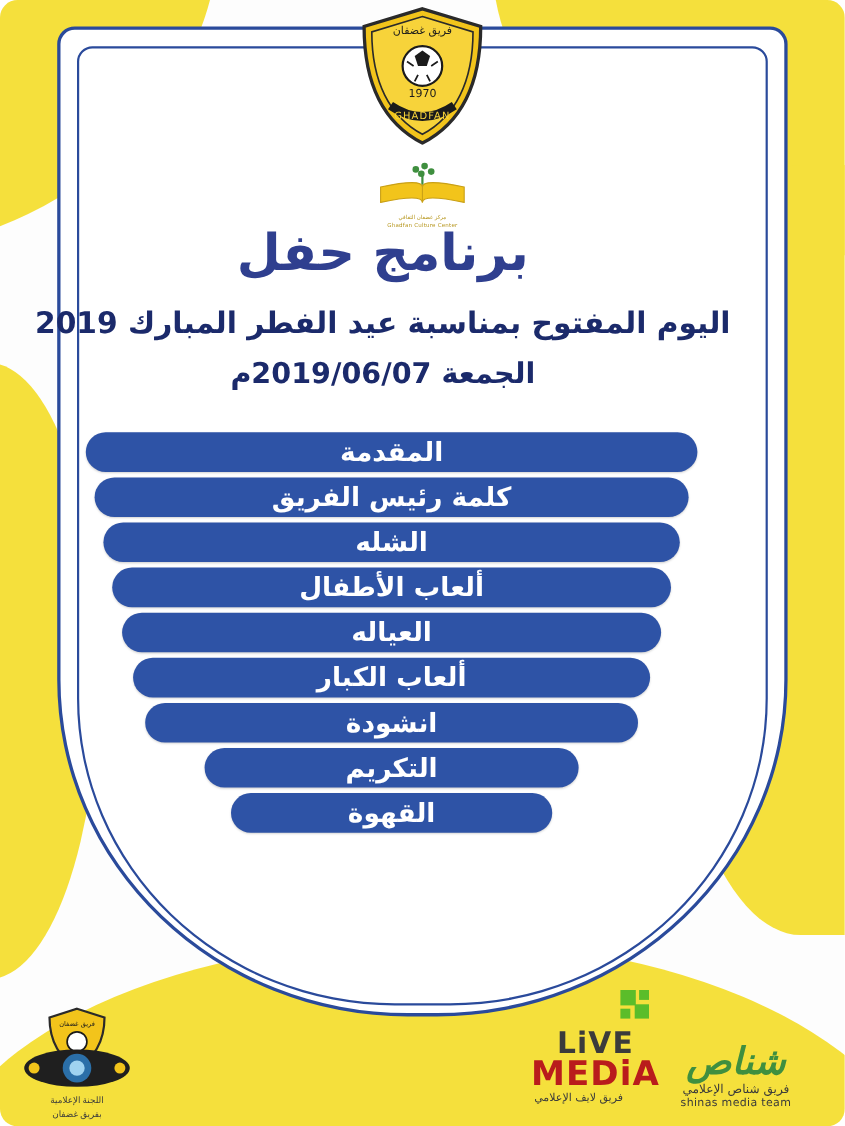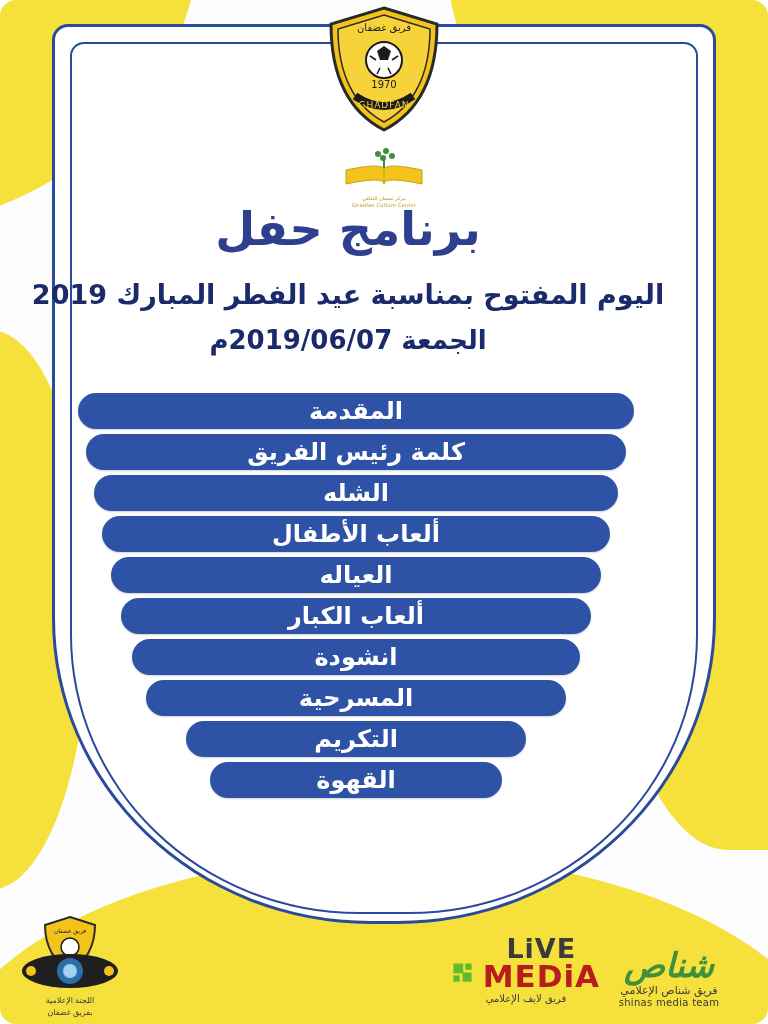--- a/index.html
+++ b/index.html
@@ -332,24 +332,20 @@
       </div>
       <div class="prog-row">
         <div class="prog-bar" style="width: 470px;"></div>
         <div class="prog-label">ألعاب الكبار</div>
       </div>
       <div class="prog-row">
         <div class="prog-bar" style="width: 448px;"></div>
         <div class="prog-label">انشودة</div>
       </div>
       <div class="prog-row">
-        <div class="prog-bar" style="width: 420px;"></div>
-        <div class="prog-label">المسرحية</div>
-      </div>
-      <div class="prog-row">
         <div class="prog-bar" style="width: 340px;"></div>
         <div class="prog-label">التكريم</div>
       </div>
       <div class="prog-row">
         <div class="prog-bar" style="width: 292px;"></div>
         <div class="prog-label">القهوة</div>
       </div>
     </div>
 
   <div class="footer-logo logo-media-committee">
@@ -361,21 +357,21 @@
       <circle cx="55" cy="58" r="13" fill="#2b6fa8"></circle>
       <circle cx="55" cy="58" r="7" fill="#9fd3f0"></circle>
       <circle cx="16" cy="58" r="5" fill="#f2c41b"></circle>
       <circle cx="94" cy="58" r="5" fill="#f2c41b"></circle>
     </svg>
     <div class="mc-caption">اللجنة الإعلامية</div>
     <div class="mc-caption">بفريق غضفان</div>
   </div>
 
   <div class="footer-logo logo-live-media">
-    <div style="display:flex; align-items:flex-end; justify-content:center; gap:4px;">
+    <div style="display:flex; align-items:flex-end; justify-content:center; gap:4px;flex-direction:column;">
       <svg viewBox="0 0 38 34" width="38" height="34" aria-hidden="true">
         <rect x="2" y="2" width="14" height="14" fill="#5bbd2a"></rect>
         <rect x="19" y="2" width="9" height="9" fill="#5bbd2a"></rect>
         <rect x="2" y="19" width="9" height="9" fill="#5bbd2a"></rect>
         <rect x="15" y="15" width="13" height="13" fill="#5bbd2a"></rect>
       </svg>
       <div>
         <div class="lm-word">LiVE</div>
         <div class="lm-media">MEDiA</div>
       </div>

